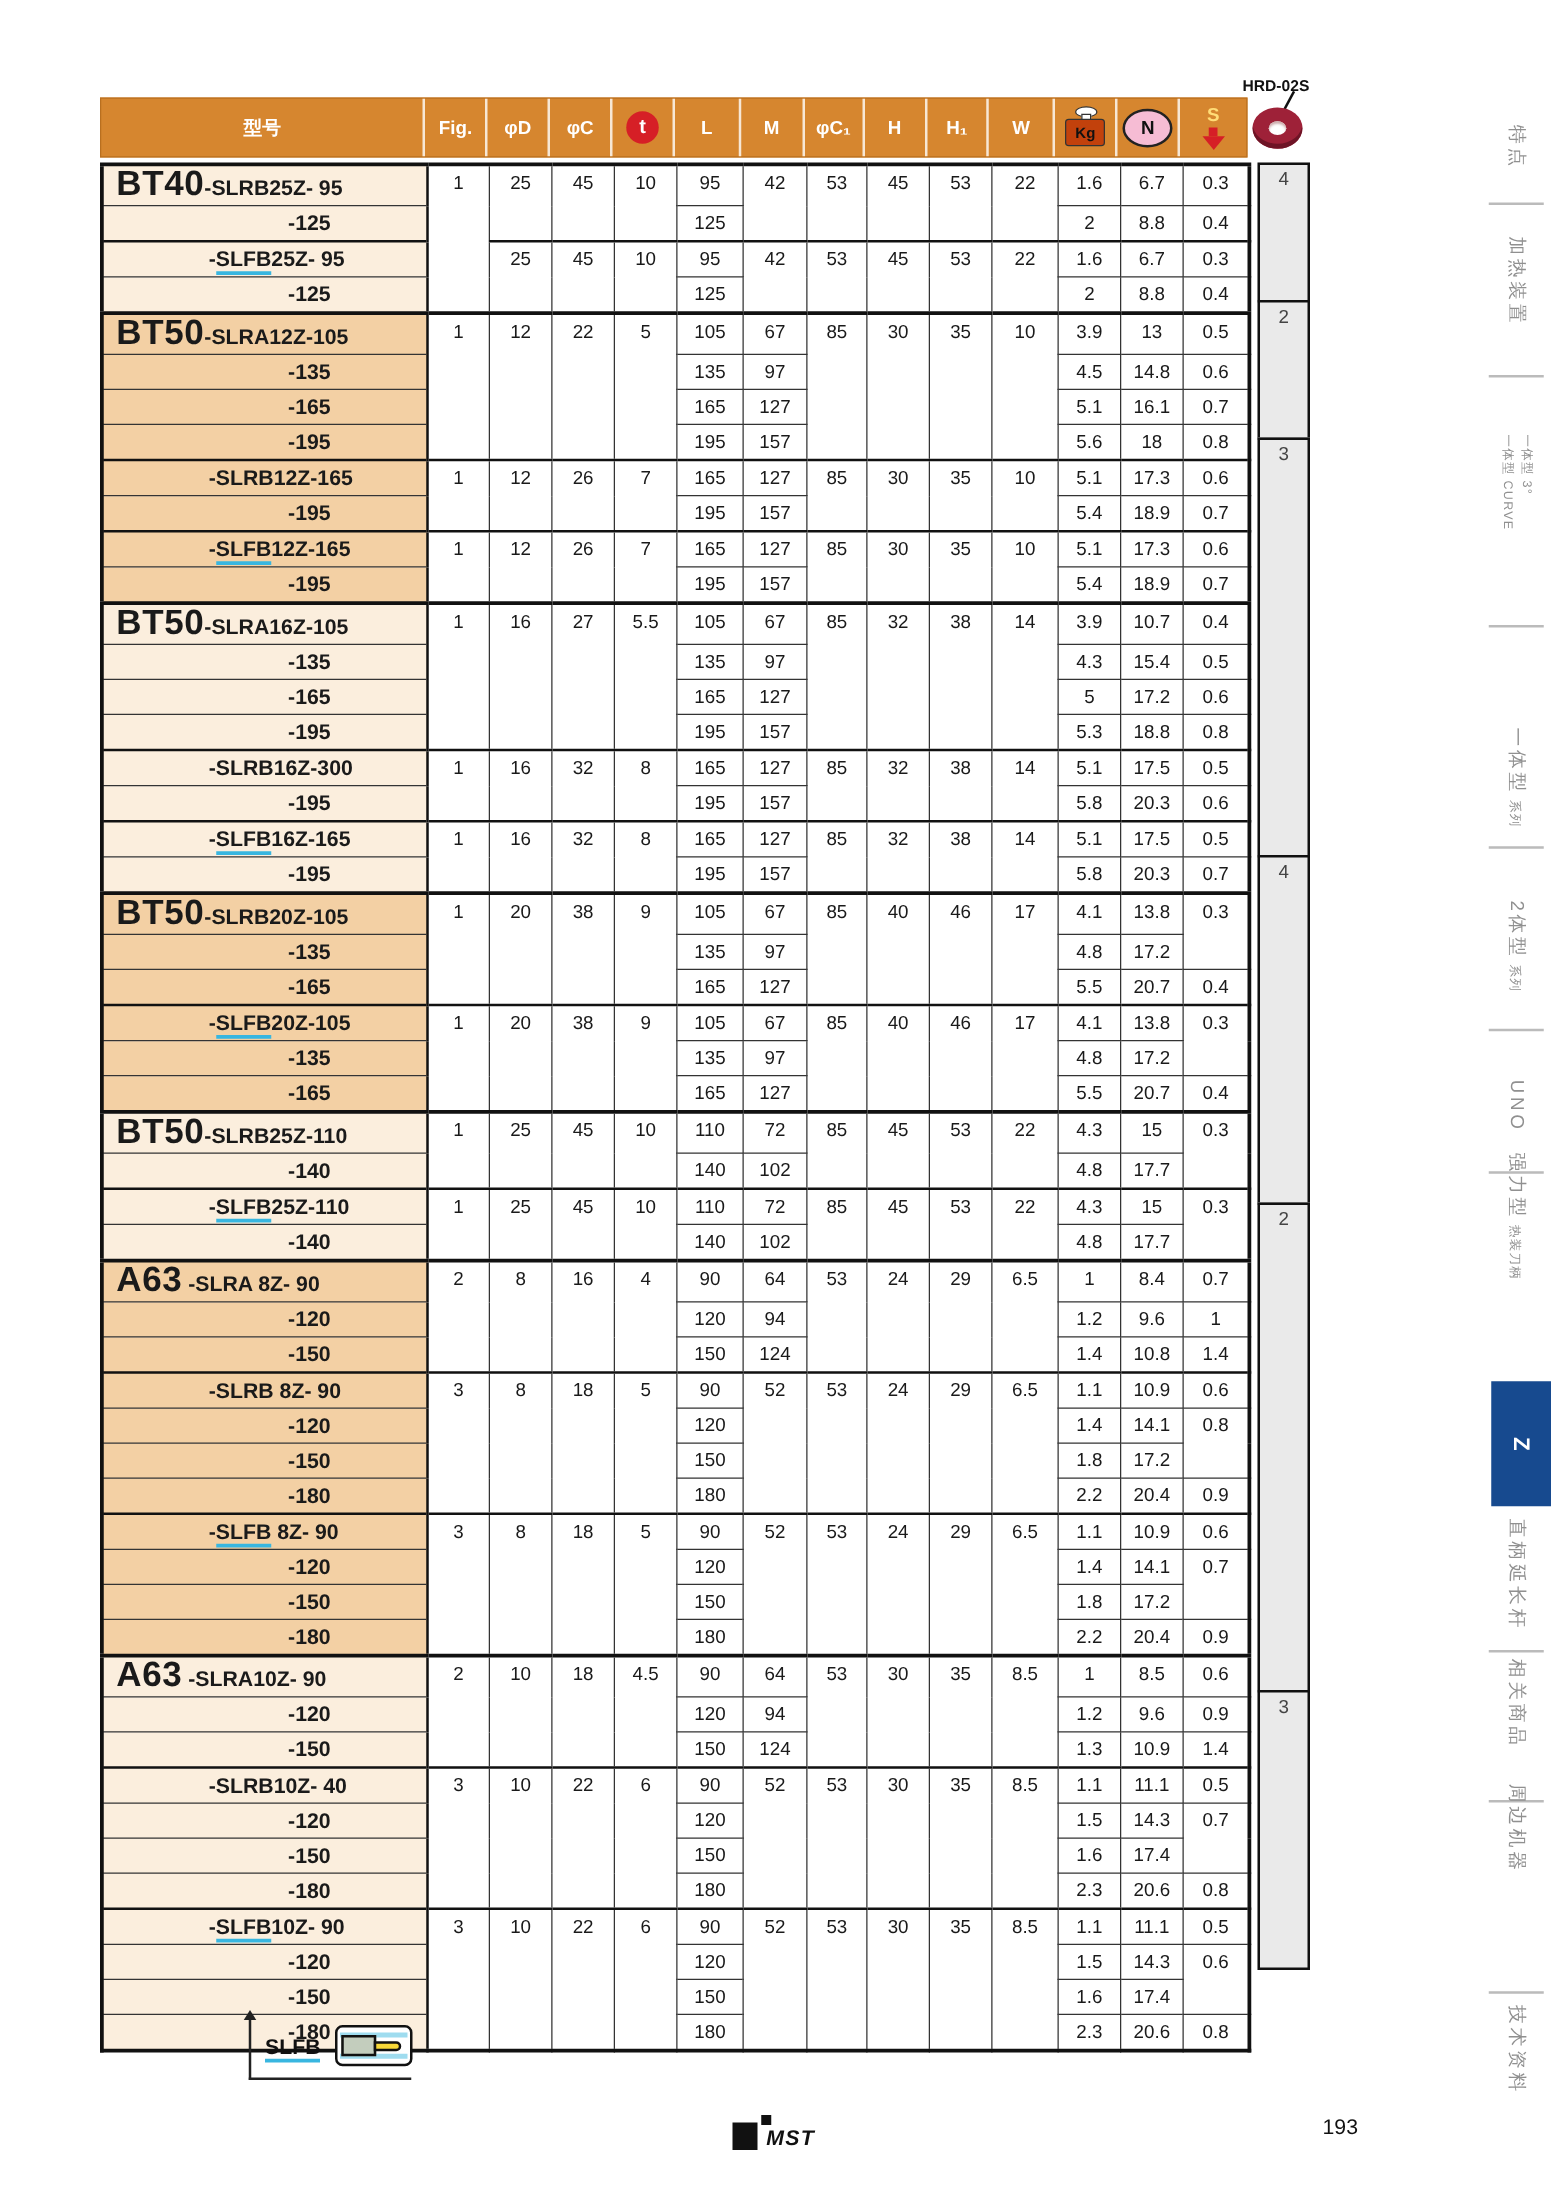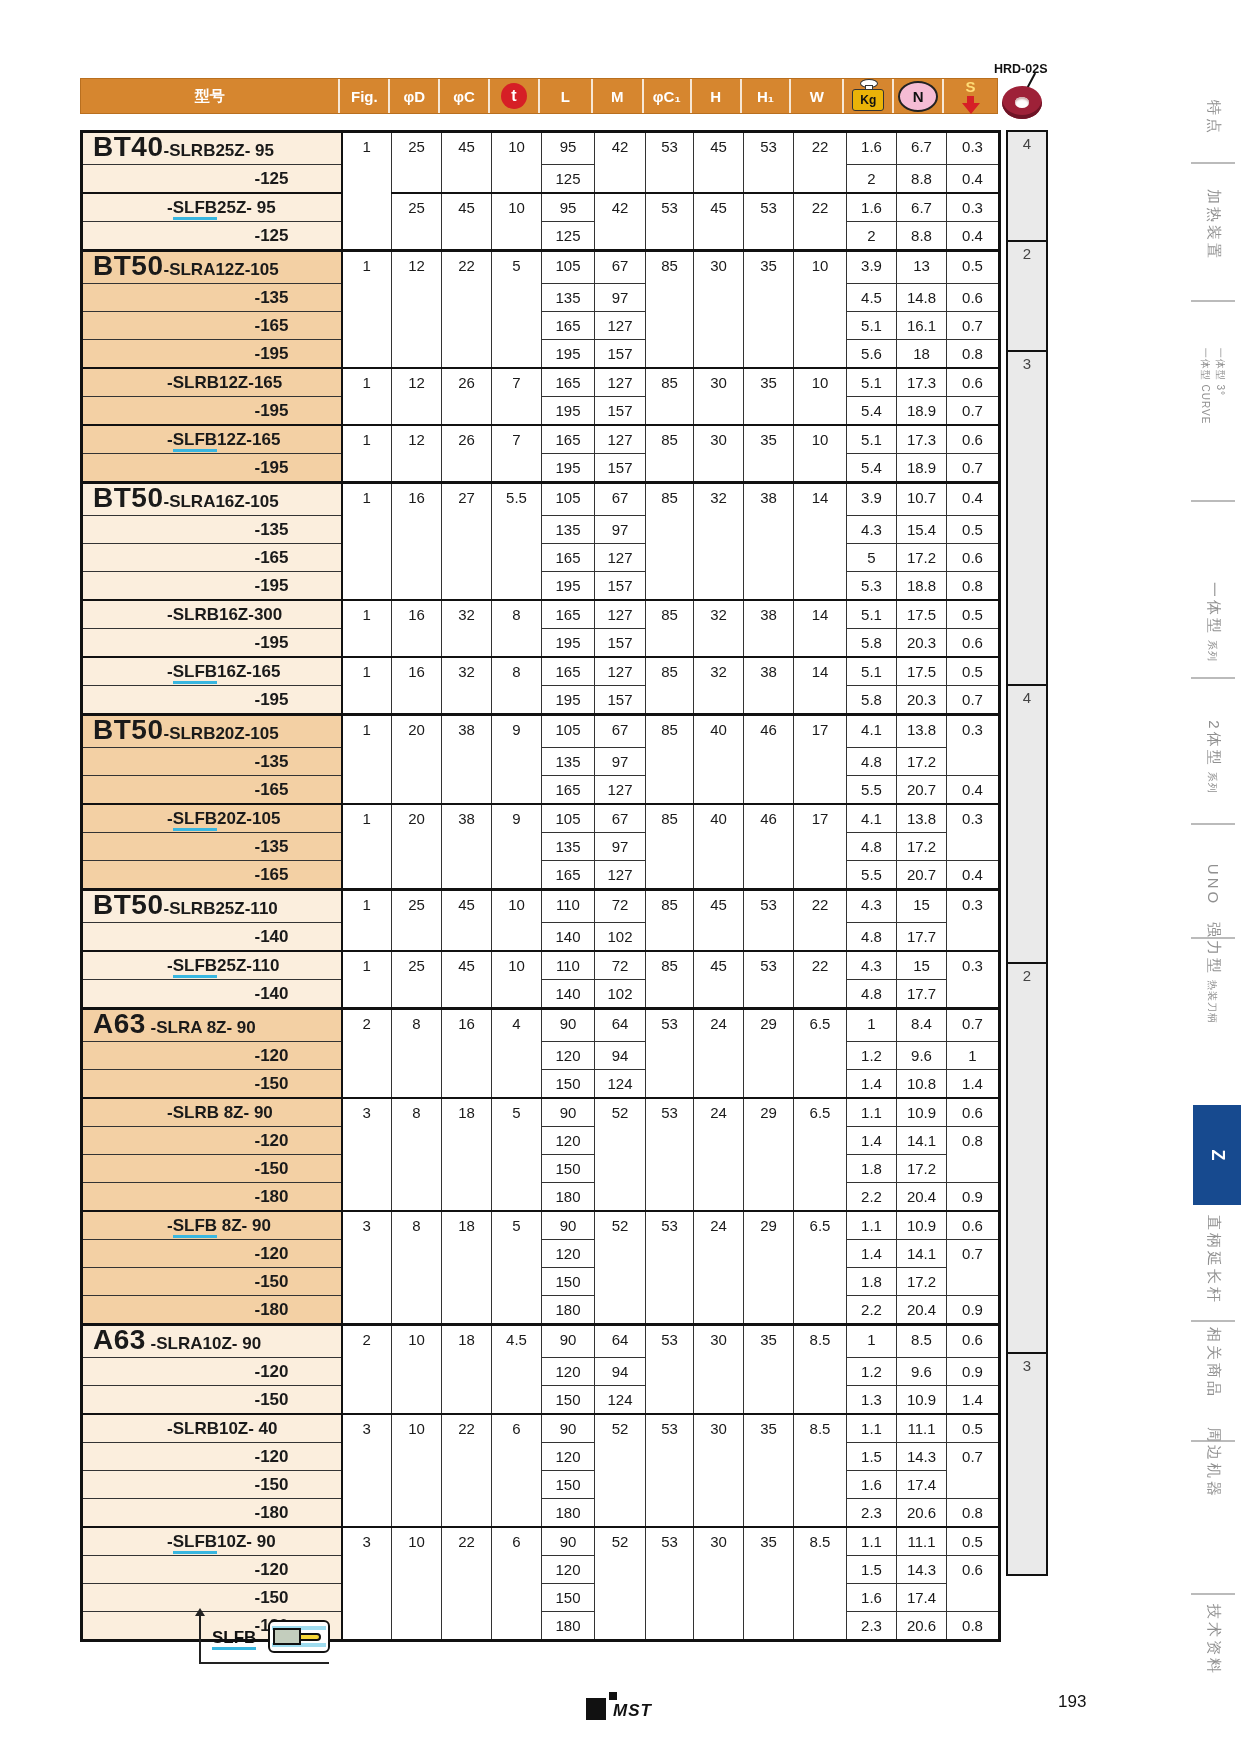--- a/index.html
+++ b/index.html
@@ -1,48 +1,48 @@
 <!DOCTYPE html>
 <html><head>
 <meta charset="utf-8">
 <style>
   html,body{margin:0;padding:0;background:#fff;}
   #page{position:relative;width:1241px;height:1754px;background:#fff;overflow:hidden;
         font-family:"Liberation Sans",sans-serif;color:#1a1a1a;}
   
-  .thead{position:absolute;left:80px;top:78px;width:918px;height:36px;display:flex;
+  .thead{position:absolute;left:80px;top:78px;width:918px;height:48px;display:flex;
          background:#d6862f;border:1px solid #b96f1f;box-sizing:border-box;}
   .th{display:flex;align-items:center;justify-content:center;color:#fff;font-weight:bold;
       font-size:15px;border-right:2px solid rgba(255,255,255,.8);box-sizing:border-box;height:100%;}
   .th:last-child{border-right:none;}
   .tball{width:26px;height:26px;border-radius:50%;background:#d61f26;color:#fff;font-weight:bold;
          font-size:16px;display:flex;align-items:center;justify-content:center;}
   .wkg{position:relative;width:36px;height:34px;}
   .wkg .knob{position:absolute;left:10px;top:0;width:16px;height:7px;background:#fff;border:1px solid #333;border-radius:50%;}
   .wkg .neck{position:absolute;left:15px;top:6px;width:6px;height:5px;background:#fff;border:1px solid #333;}
-  .wkg .body{position:absolute;left:2px;top:10px;width:30px;height:20px;background:#eab308;border:1px solid #333;
+  .wkg .body{position:absolute;left:2px;top:10px;width:30px;height:20px;background:#c2410c;border:1px solid #333;
              border-radius:3px;color:#111;font-size:12px;font-weight:bold;display:flex;align-items:center;justify-content:center;}
   .nball{width:36px;height:27px;border-radius:50%;background:#f6bcd4;border:2px solid #222;color:#111;
          font-weight:bold;font-size:15px;display:flex;align-items:center;justify-content:center;}
   .scol{display:flex;flex-direction:column;align-items:center;line-height:1;}
   .scol .slab{color:#ffdd77;font-weight:bold;font-size:15px;margin-bottom:2px;}
   .scol .stem{width:7px;height:7px;background:#d61f26;}
   .scol .tri{width:0;height:0;border-left:9px solid transparent;border-right:9px solid transparent;border-top:11px solid #d61f26;}
   
   .tbl{position:absolute;left:80px;top:130px;border-collapse:collapse;table-layout:fixed;width:918px;}
   .tbl td{border:1px solid #333;text-align:center;vertical-align:top;line-height:27px;font-size:15px;
           padding:0;background:#fff;height:28px;box-sizing:border-box;}
   .tbl tr{height:28px;}
   .tbl{border:3px solid #111;}
   td.model{text-align:left;font-weight:bold;font-size:17px;border-right:2px solid #111;}
   tr.dk td.model{background:#f3d0a4;}
   tr.lt td.model{background:#fbeedd;}
   td.model.mm{padding-left:10px;}
   td.model.ms{padding-left:84px;}
-  td.model.mc{text-align:right;padding-right:52px;}
+  td.model.mc{text-align:right;padding-right:76px;}
   .pfx{font-size:28px;letter-spacing:.5px;}
   .cy{border-bottom:3px solid #38b6e0;}
   tr.bg td{border-top:3px solid #111;}
   tr.bs td{border-top:2px solid #111;}
   
   #refcol{position:absolute;left:1006px;top:130px;width:42px;}
   .refc{box-sizing:border-box;width:42px;background:#eaeaea;border:2px solid #111;margin-top:-2px;
         text-align:center;font-size:15px;color:#444;padding-top:3px;}
   .refc:first-child{margin-top:0;}
   

